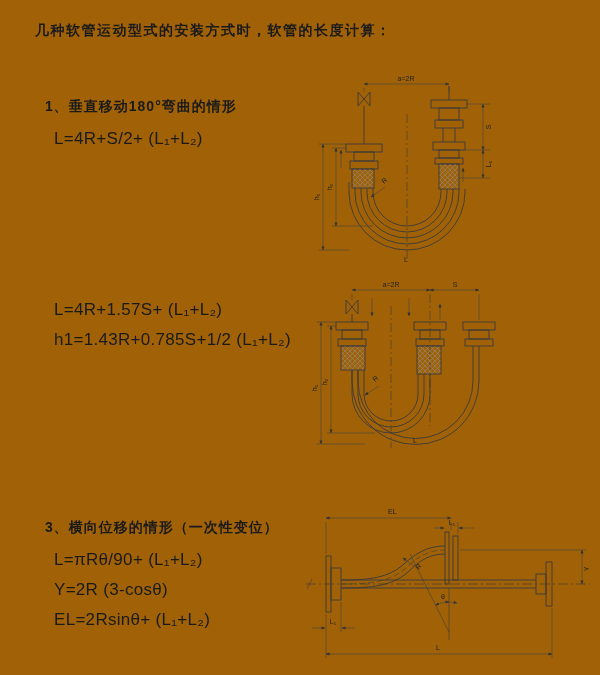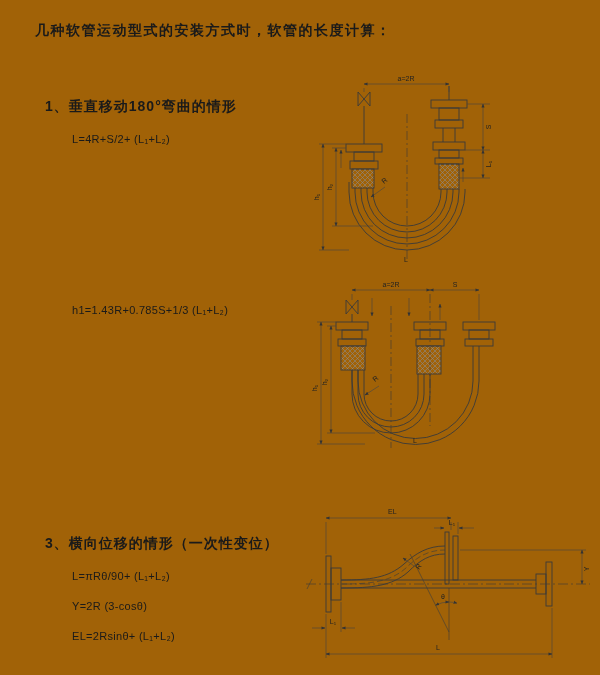--- a/index.html
+++ b/index.html
@@ -2,43 +2,44 @@
 <html><head>
 <meta charset="utf-8">
 <style>
   *{margin:0;padding:0;box-sizing:border-box}
   html,body{width:600px;height:675px;background:#ffffff;overflow:hidden}
   body{font-family:"Liberation Sans","DejaVu Sans",sans-serif;color:#1a1a1a;position:relative}
   .page{position:absolute;inset:0;background:#a16207}
   .title{position:absolute;left:35px;top:22px;font-size:14px;font-weight:700;letter-spacing:1.5px}
   .sec{position:absolute;left:45px}
   .sec-h{font-size:14px;font-weight:700;letter-spacing:1px;margin-bottom:8px}
-  .formula{font-size:11px;line-height:30px;margin-left:27px;letter-spacing:.3px}
+  .formula{font-size:17px;line-height:30px;margin-left:9px;letter-spacing:.3px}
   svg.diag{position:absolute}
   svg.diag .draw{stroke:#3a3a3a;stroke-width:.9;fill:none}
   svg.diag .dims{stroke:#444;stroke-width:.6;fill:none}
   svg.diag .dimtxt text{font-size:7px;fill:#222;font-family:"Liberation Sans","DejaVu Sans",sans-serif}
 </style>
 </head>
 <body>
 
 <div class="page">
 
   <div class="title">几种软管运动型式的安装方式时，软管的长度计算：</div>
 
   <section class="sec" style="top:98px">
     <div class="sec-h">1、垂直移动180°弯曲的情形</div>
     <div class="formula">L=4R+S/2+ (L₁+L₂)</div>
   </section>
 
   <section class="sec" style="top:295px">
-    <div class="formula">h1=1.43R+0.785S+1/3 (L₁+L₂)</div>
+    <div class="formula">L=4R+1.57S+ (L₁+L₂)</div>
+    <div class="formula">h1=1.43R+0.785S+1/2 (L₁+L₂)</div>
   </section>
 
-  <section class="sec" style="top:535px">
+  <section class="sec" style="top:519px">
     <div class="sec-h">3、横向位移的情形（一次性变位）</div>
     <div class="formula">L=πRθ/90+ (L₁+L₂)</div>
     <div class="formula">Y=2R (3-cosθ)</div>
     <div class="formula">EL=2Rsinθ+ (L₁+L₂)</div>
   </section>
 
   <svg class="diag" style="left:305px;top:70px" width="290" height="195" viewBox="0 0 290 195">
     <defs>
       <marker id="ar1" viewBox="0 0 10 10" refX="9" refY="5" markerWidth="6.5" markerHeight="6.5" orient="auto-start-reverse">
         <path d="M0,1 L10,5 L0,9 z" fill="#333"></path>

